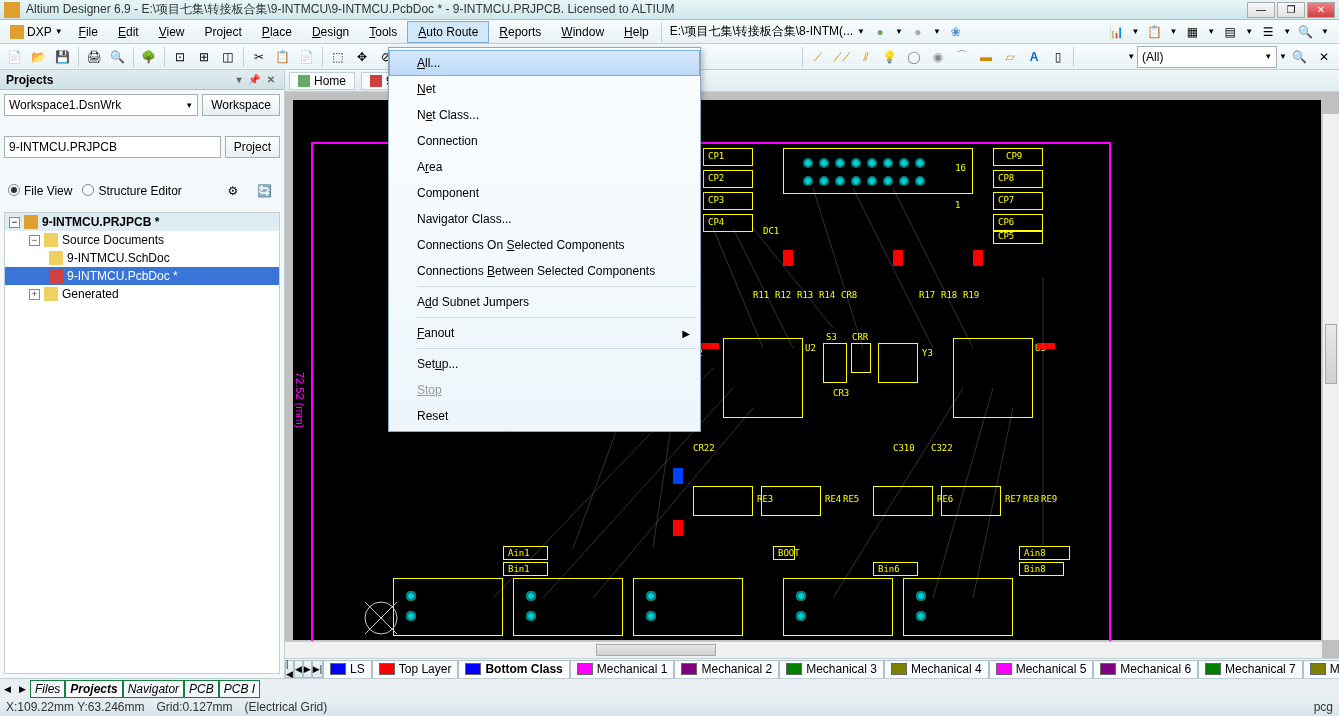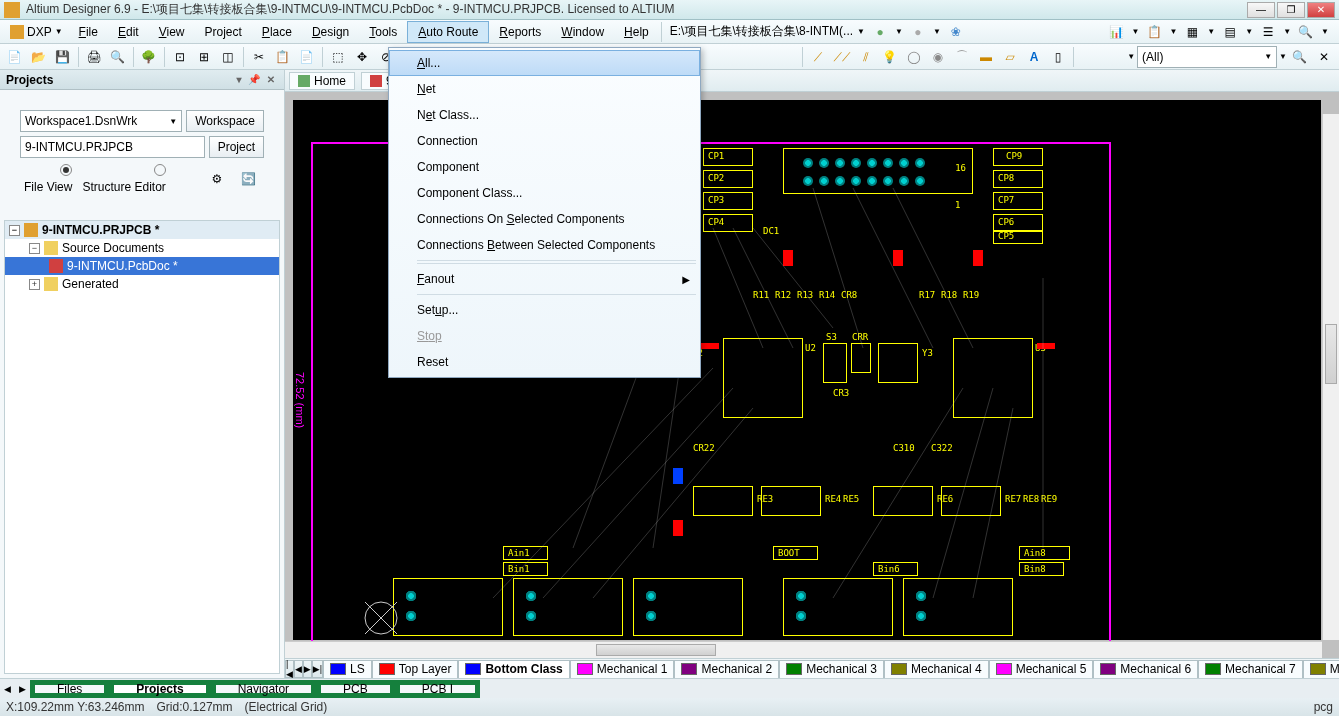--- a/index.html
+++ b/index.html
@@ -18,27 +18,27 @@
 .menu-tail { display:flex; align-items:center; gap:4px; padding:0 6px; }
 .u { text-decoration: underline; }
 .toolbar { height: 26px; background: linear-gradient(#f8fcfe, #e8f2f5); display: flex; align-items: center; padding: 0 4px; border-bottom: 1px solid #c0d0d5; gap: 2px; }
 .tbtn { width: 22px; height: 22px; display: flex; align-items: center; justify-content: center; border: 1px solid transparent; }
 .tsep { width: 1px; height: 20px; background: #c0d0d5; margin: 0 2px; }
 .main { flex: 1; display: flex; overflow: hidden; }
 .leftpanel { width: 285px; background: #f4f8fa; border-right: 1px solid #c0d0d5; display: flex; flex-direction: column; }
 .panel-header { height: 20px; background: linear-gradient(#e0ecf0, #d0e0e5); display: flex; align-items: center; padding: 0 6px; font-weight: bold; font-size: 11px; border-bottom: 1px solid #b0c0c5; }
 .panel-header .spacer { flex: 1; }
 .panel-header .pbtn { width: 14px; height: 14px; margin-left: 2px; display: flex; align-items: center; justify-content: center; font-size: 10px; color: #666; }
-.panel-body { padding: 20px; display: flex; flex-direction: column; gap: 4px; }
+.panel-body { padding: 4px; display: flex; flex-direction: column; gap: 20px; }
 .row { display: flex; gap: 4px; align-items: center; }
 .combo { flex: 1; height: 22px; border: 1px solid #a0b0b5; background: white; display: flex; align-items: center; padding: 0 4px; justify-content: space-between; }
 .textfield { flex: 1; height: 22px; border: 1px solid #a0b0b5; background: white; display: flex; align-items: center; padding: 0 4px; }
 .btn { height: 22px; padding: 0 8px; border: 1px solid #a0b0b5; background: linear-gradient(#fff,#e8eef2); display: flex; align-items: center; }
 .radios { display: flex; align-items: center; gap: 10px; padding: 2px 4px; }
-.radio { display: flex; align-items: flex-end; gap: 4px; flex-direction: column; }
+.radio { display: flex; align-items: flex-start; gap: 4px; }
 .radio .dot { width: 12px; height: 12px; border-radius: 50%; border: 1px solid #888; display: flex; align-items: center; justify-content: center; }
 .radio .dot.on::after { content:''; width:6px; height:6px; border-radius:50%; background:#333; }
 .tree { flex: 1; overflow: auto; background: white; border: 1px solid #c0d0d5; margin: 4px; }
 .tree-row { display: flex; align-items: center; height: 18px; padding: 0 4px; gap: 4px; }
 .tree-row.proj { background: #e0ecf4; font-weight: bold; }
 .tree-row.selected { background: #3875d7; color: white; }
 .tree-icon { width: 14px; height: 14px; }
 .tree-icon.prj { background: #e0a030; }
 .tree-icon.folder { background: #f0d060; }
 .tree-icon.sch { background: #f0d060; }
@@ -68,21 +68,21 @@
 .dd-item.disabled { color: #999; text-decoration: underline; }
 .dd-sep { height: 1px; background: #d0dce4; margin: 2px 4px 2px 28px; }
 .dd-arrow { position: absolute; right: 10px; font-size: 10px; }
 .layerbar { height: 20px; background: linear-gradient(#f0f6f8,#dce8ec); display: flex; align-items: center; border-top: 1px solid #c0d0d5; font-size: 11px; overflow: hidden; }
 .layer-tab { height: 18px; padding: 0 6px; border: 1px solid #b0c0c5; border-bottom: none; display: flex; align-items: center; gap: 4px; background: #f8fcfe; white-space: nowrap; }
 .layer-tab .sw { width: 16px; height: 12px; border: 1px solid #666; }
 .layer-tab.active { font-weight: bold; background: #fff; }
 .layer-nav { width: 70px; display: flex; }
 .layer-nav .nb { flex:1; height: 18px; border: 1px solid #b0c0c5; display:flex; align-items:center; justify-content:center; font-size:9px; }
 .bottom-tabs { height: 20px; background: #e8eef2; display: flex; align-items: center; border-top: 1px solid #c0d0d5; font-size: 11px; }
-.btab { padding: 0 22px; height: 18px; border: 5px solid #15803d; background: #f4f8fa; display: flex; align-items: center; }
+.btab { padding: 0 4px; height: 18px; border: 1px solid #15803d; background: #f4f8fa; display: flex; align-items: center; font-style: italic; }
 .btab.active { background: white; font-weight: bold; }
 .btab-nav { width: 30px; display:flex; }
 .btab-nav span { flex:1; text-align:center; font-size:9px; }
 .status { height: 18px; background: linear-gradient(#e8f0f4,#d8e4e8); display: flex; align-items: center; padding: 0 6px; font-size: 11px; color: #333; gap: 12px; }
 </style>
 </head>
 <body>
 
 <div class="titlebar">
   <div class="icon"></div>
@@ -260,20 +260,27 @@
         <div class="tree-icon prj"></div>
         <span>9-INTMCU.PRJPCB *</span>
 
       </div>
       <div class="tree-row">
         <div class="indent"></div>
           <div class="exp">−</div>
         <div class="tree-icon folder"></div>
         <span>Source Documents</span>
       </div>
+      <div class="tree-row">
+        <div class="indent"></div>
+          <div class="indent"></div>
+        <div class="tree-icon sch"></div>
+        <span>9-INTMCU.SchDoc</span>
+
+      </div>
       <div class="tree-row selected">
         <div class="indent"></div>
           <div class="indent"></div>
         <div class="tree-icon pcb"></div>
         <span>9-INTMCU.PcbDoc *</span>
 
       </div>
       <div class="tree-row">
         <div class="indent"></div>
           <div class="exp">+</div>
@@ -532,21 +539,21 @@
               <div class="smd"></div>
               <div class="smd"></div>
               <div class="smd"></div>
               <div class="smd"></div>
               <div class="smd"></div>
           </div>
 
           <div class="yellow-box" style="left:90px;top:398px;width:45px;height:14px">
               <span class="label-y" style="left:4px;top:1px">Ain1</span>
             </div>
-          <div class="yellow-box" style="left:360px;top:398px;width:45px;height:14px">
+          <div class="yellow-box" style="left:360px;top:398px;width:22px;height:14px">
               <span class="label-y" style="left:4px;top:1px">BOOT</span>
             </div>
           <div class="yellow-box" style="left:606px;top:398px;width:51px;height:14px">
               <span class="label-y" style="left:4px;top:1px">Ain8</span>
             </div>
           <div class="yellow-box" style="left:90px;top:414px;width:45px;height:14px">
               <span class="label-y" style="left:4px;top:1px">Bin1</span>
             </div>
           <div class="yellow-box" style="left:460px;top:414px;width:45px;height:14px">
               <span class="label-y" style="left:4px;top:1px">Bin6</span>
@@ -761,32 +768,38 @@
   <div class="dd-item">
       <span><span class="u">N</span>et</span>
     </div>
   <div class="dd-item">
       <span>N<span class="u">e</span>t Class...</span>
     </div>
   <div class="dd-item">
       <span>Connection</span>
     </div>
   <div class="dd-item">
+      <span>A<span class="u">r</span>ea</span>
+    </div>
+  <div class="dd-item">
       <span>Component</span>
     </div>
   <div class="dd-item">
-      <span>Component Class...</span>
+      <span>Navigator Class...</span>
     </div>
   <div class="dd-item">
       <span>Connections On <span class="u">S</span>elected Components</span>
     </div>
   <div class="dd-item">
       <span>Connections <span class="u">B</span>etween Selected Components</span>
     </div>
   <div class="dd-sep"></div>
+  <div class="dd-item">
+      <span>A<span class="u">d</span>d Subnet Jumpers</span>
+    </div>
   <div class="dd-sep"></div>
   <div class="dd-item">
       <span><span class="u">F</span>anout</span>
       <span class="dd-arrow">▶</span>
     </div>
   <div class="dd-sep"></div>
   <div class="dd-item">
       <span>Set<span class="u">u</span>p...</span>
     </div>
   <div class="dd-item disabled">

